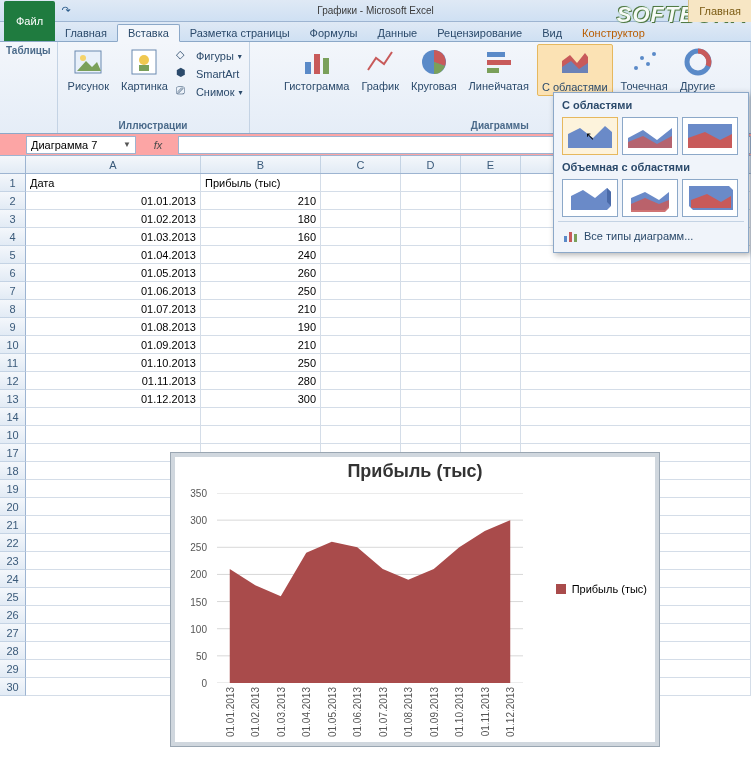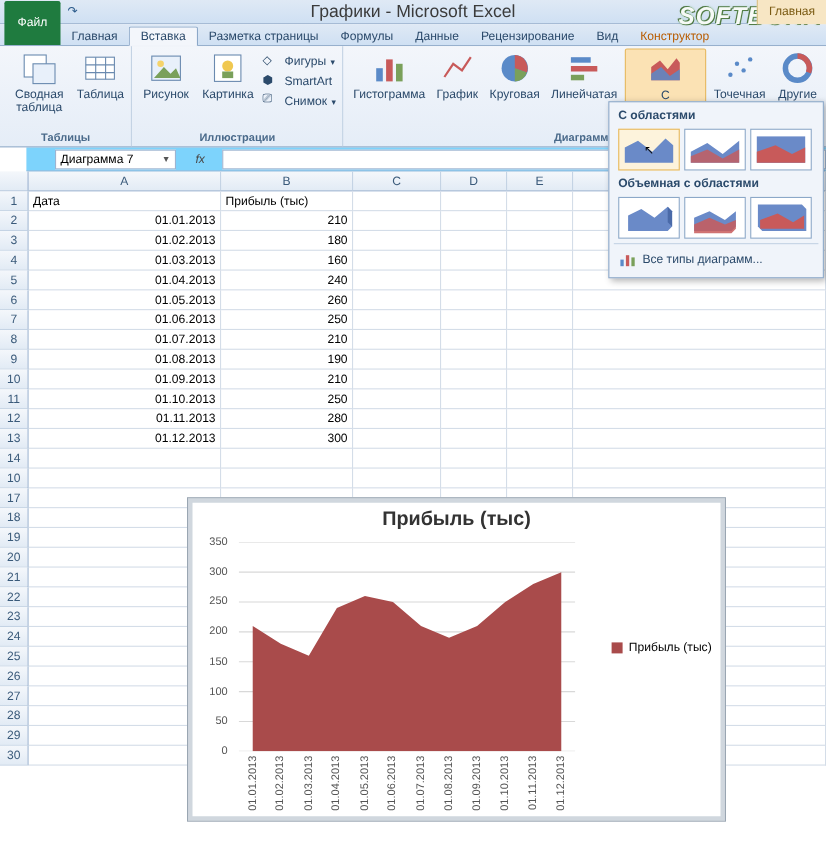--- a/index.html
+++ b/index.html
@@ -2,21 +2,21 @@
 <html><head>
 <meta charset="utf-8">
 <style>
 * { margin: 0; padding: 0; box-sizing: border-box; font-family: "Segoe UI", Tahoma, sans-serif; }
 body { background: #fff; width: 751px; height: 766px; overflow: hidden; position: relative; font-size: 11px; }
 
 
 .titlebar { height: 22px; background: linear-gradient(#dfe9f5,#cfe0f3); display: flex; align-items: center; padding: 0 4px; border-bottom: 1px solid #9db4d1; }
 .qat { display: flex; gap: 2px; align-items: center; }
 .qat-icon { width: 16px; height: 16px; display:flex;align-items:center;justify-content:center;font-size:11px;color:#2a5a8a;}
-.title-text { position:absolute; left:50%; transform:translateX(-50%); font-size: 16px; color:#3b3b3b; }
+.title-text { position:absolute; left:50%; transform:translateX(-50%); font-size: 10px; color:#3b3b3b; }
 .watermark { position:absolute; top:2px; right:4px; font-size:22px; font-weight:bold; letter-spacing:1px; color:rgba(255,255,255,0.95); text-shadow:0 0 2px #6a6, 1px 1px 0 #4a6b3a, -1px -1px 0 #4a6b3a; font-style:italic;}
 .context-tab { position:absolute; right:0; top:0; height:22px; background:#f7e6c4; padding:0 10px; display:flex;align-items:center; font-size:11px; color:#7a5a12; border-left:1px solid #d9c188;}
 
 
 .tabs { height: 20px; background: linear-gradient(#dfe9f5,#cfe0f3); display:flex; align-items:flex-end; padding-left:4px; border-bottom:1px solid #8ca8c8;}
 .tab { padding: 2px 10px; font-size:11px; color:#2b4a6b; cursor:default;}
 .tab.file { background:#1f7b3f; color:#fff; border-radius:2px 2px 0 0; padding:14px 12px;}
 .tab.active { background:#f3f6fb; border:1px solid #8ca8c8; border-bottom:1px solid #f3f6fb; border-radius:2px 2px 0 0; margin-bottom:-1px;}
 .tab.orange { color:#b85c00;}
 
@@ -35,21 +35,21 @@
 
 
 .gallery { position:absolute; top:92px; left:553px; width:196px; background:#f0f4fa; border:1px solid #8ca8c8; box-shadow:2px 2px 6px rgba(0,0,0,0.3); z-index:10; padding:4px;}
 .gallery-title{font-size:11px;font-weight:bold;color:#2b4a6b;padding:2px 4px;}
 .gallery-row{display:flex;gap:4px;padding:4px;}
 .thumb{width:56px;height:38px;border:1px solid #8ca8c8;background:#fff;display:flex;align-items:center;justify-content:center;position:relative;}
 .thumb.hover{border:1px solid #e6b85e;background:#fdf3dc;}
 .gallery-footer{border-top:1px solid #c4d3e4;padding:6px 4px 4px 4px;display:flex;align-items:center;gap:6px;font-size:11px;color:#2b4a6b;}
 
 
-.fx-row{height:22px;border-bottom:1px solid #9db4d1;display:flex;align-items:center;background:#7dd3fc;margin-left:24px;}
+.fx-row{height:22px;border-bottom:1px solid #9db4d1;display:flex;align-items:center;background:#fca5a5;}
 .name-box{width:110px;border:1px solid #9db4d1;background:#fff;height:18px;margin:0 2px 0 26px;padding:0 4px;font-size:11px;display:flex;align-items:center;justify-content:space-between;}
 .name-box .dd{font-size:8px;color:#555;}
 .fx-label{width:40px;text-align:center;font-style:italic;color:#4a4a4a;}
 .fx-input{flex:1;border:1px solid #9db4d1;background:#fff;height:18px;}
 
 
 .grid{position:relative;}
 .col-headers{display:flex;height:18px;background:linear-gradient(#f4f7fb,#e2ebf5);border-bottom:1px solid #9db4d1;}
 .corner{width:26px;border-right:1px solid #9db4d1;background:linear-gradient(#f4f7fb,#e2ebf5);}
 .ch{border-right:1px solid #c4d3e4;text-align:center;font-size:11px;color:#3a5a7a;line-height:18px;}
@@ -91,44 +91,20 @@
   <div class="context-tab">Главная</div>
 </div>
 
 <div class="tabs">
   <div class="tab file">Файл</div>
   <div id="tabs-container" style="display: contents;"><div class="tab">Главная</div><div class="tab active">Вставка</div><div class="tab">Разметка страницы</div><div class="tab">Формулы</div><div class="tab">Данные</div><div class="tab">Рецензирование</div><div class="tab">Вид</div><div class="tab orange">Конструктор</div></div>
 </div>
 
 <div class="ribbon">
   <div class="group">
-    <div class="group-body">
-      <div class="big-btn">
-        <div class="ico">
-            <svg width="32" height="32">
-              <rect x="2" y="4" width="20" height="20" fill="#fff" stroke="#6a8ab0"></rect>
-              <rect x="10" y="12" width="20" height="18" fill="#e8f0fa" stroke="#6a8ab0"></rect>
-            </svg>
-          </div>
-        <span>Сводная
-таблица</span>
-      </div>
-      <div class="big-btn">
-        <div class="ico">
-            <svg width="32" height="32">
-              <rect x="3" y="6" width="26" height="20" fill="#fff" stroke="#6a8ab0"></rect>
-              <line x1="3" y1="13" x2="29" y2="13" stroke="#6a8ab0"></line>
-              <line x1="3" y1="20" x2="29" y2="20" stroke="#6a8ab0"></line>
-              <line x1="12" y1="6" x2="12" y2="26" stroke="#6a8ab0"></line>
-              <line x1="21" y1="6" x2="21" y2="26" stroke="#6a8ab0"></line>
-            </svg>
-          </div>
-        <span>Таблица</span>
-      </div>
-    </div>
     <div class="group-label">Таблицы</div>
   </div>
 
   <div class="group">
     <div class="group-body">
       <div class="big-btn">
         <div class="ico">
             <svg width="32" height="32">
               <rect x="3" y="5" width="26" height="22" fill="#e8f0fa" stroke="#6a8ab0"></rect>
               <circle cx="11" cy="12" r="3" fill="#f5d36a"></circle>

